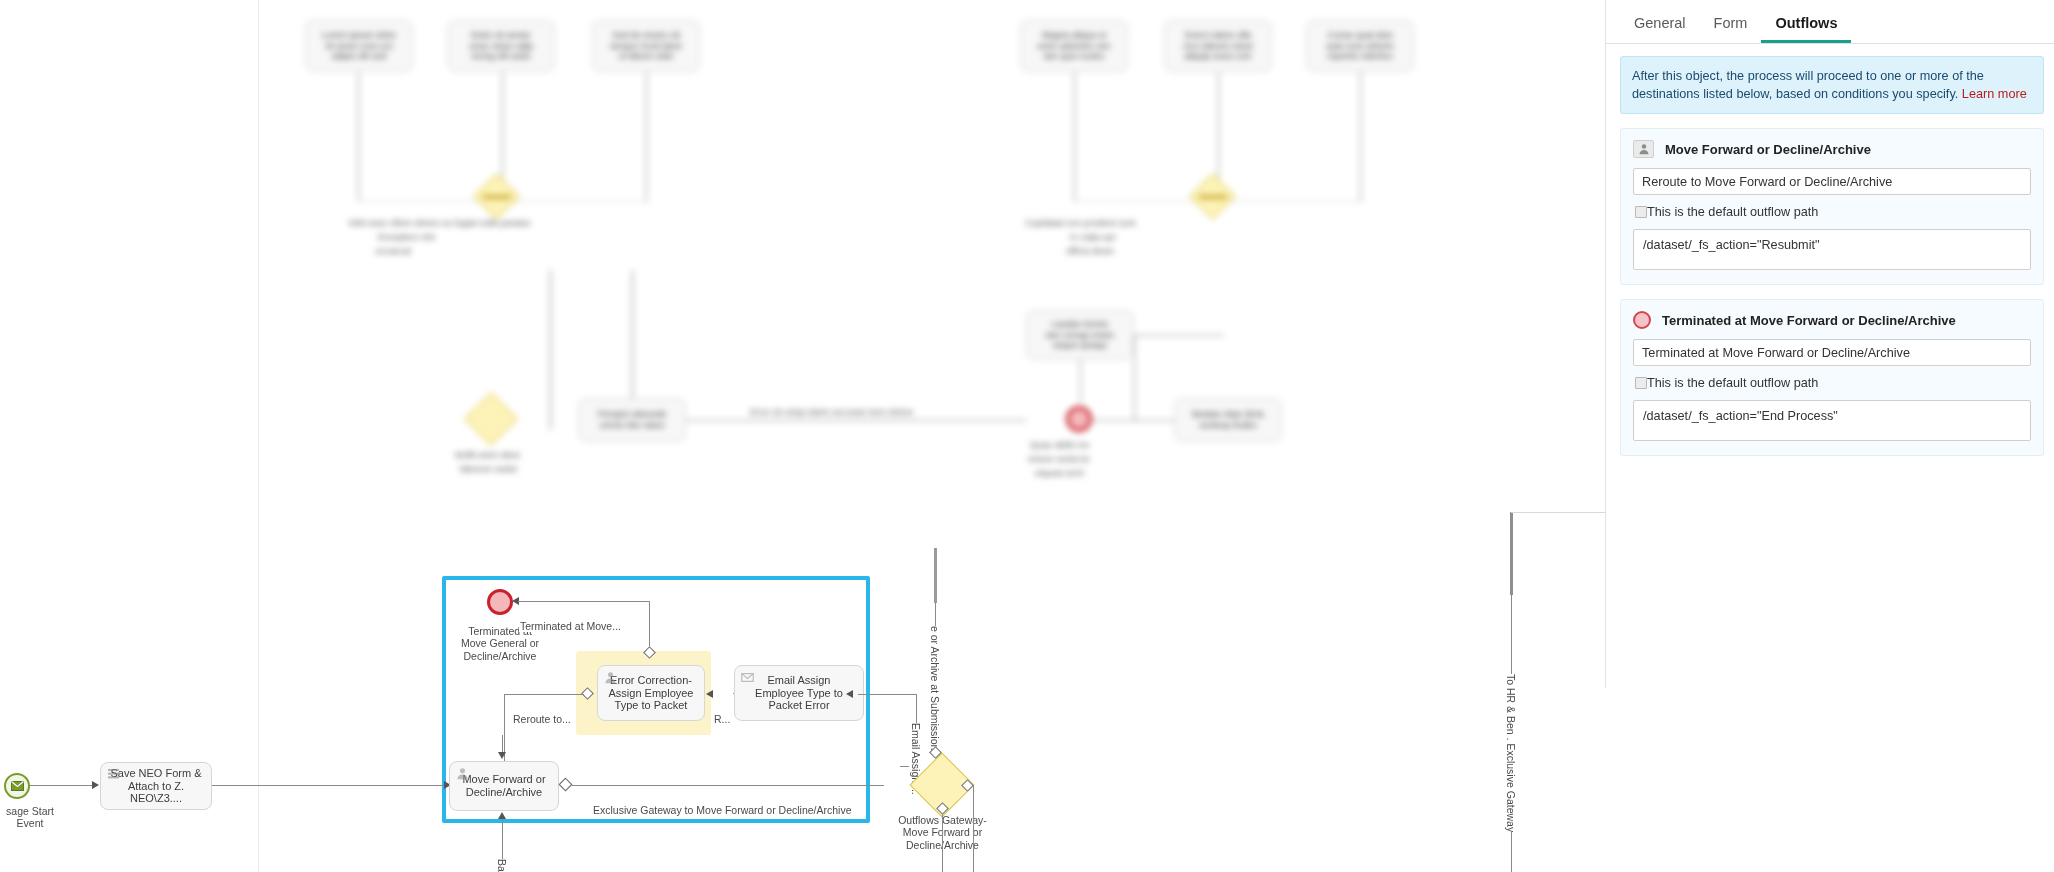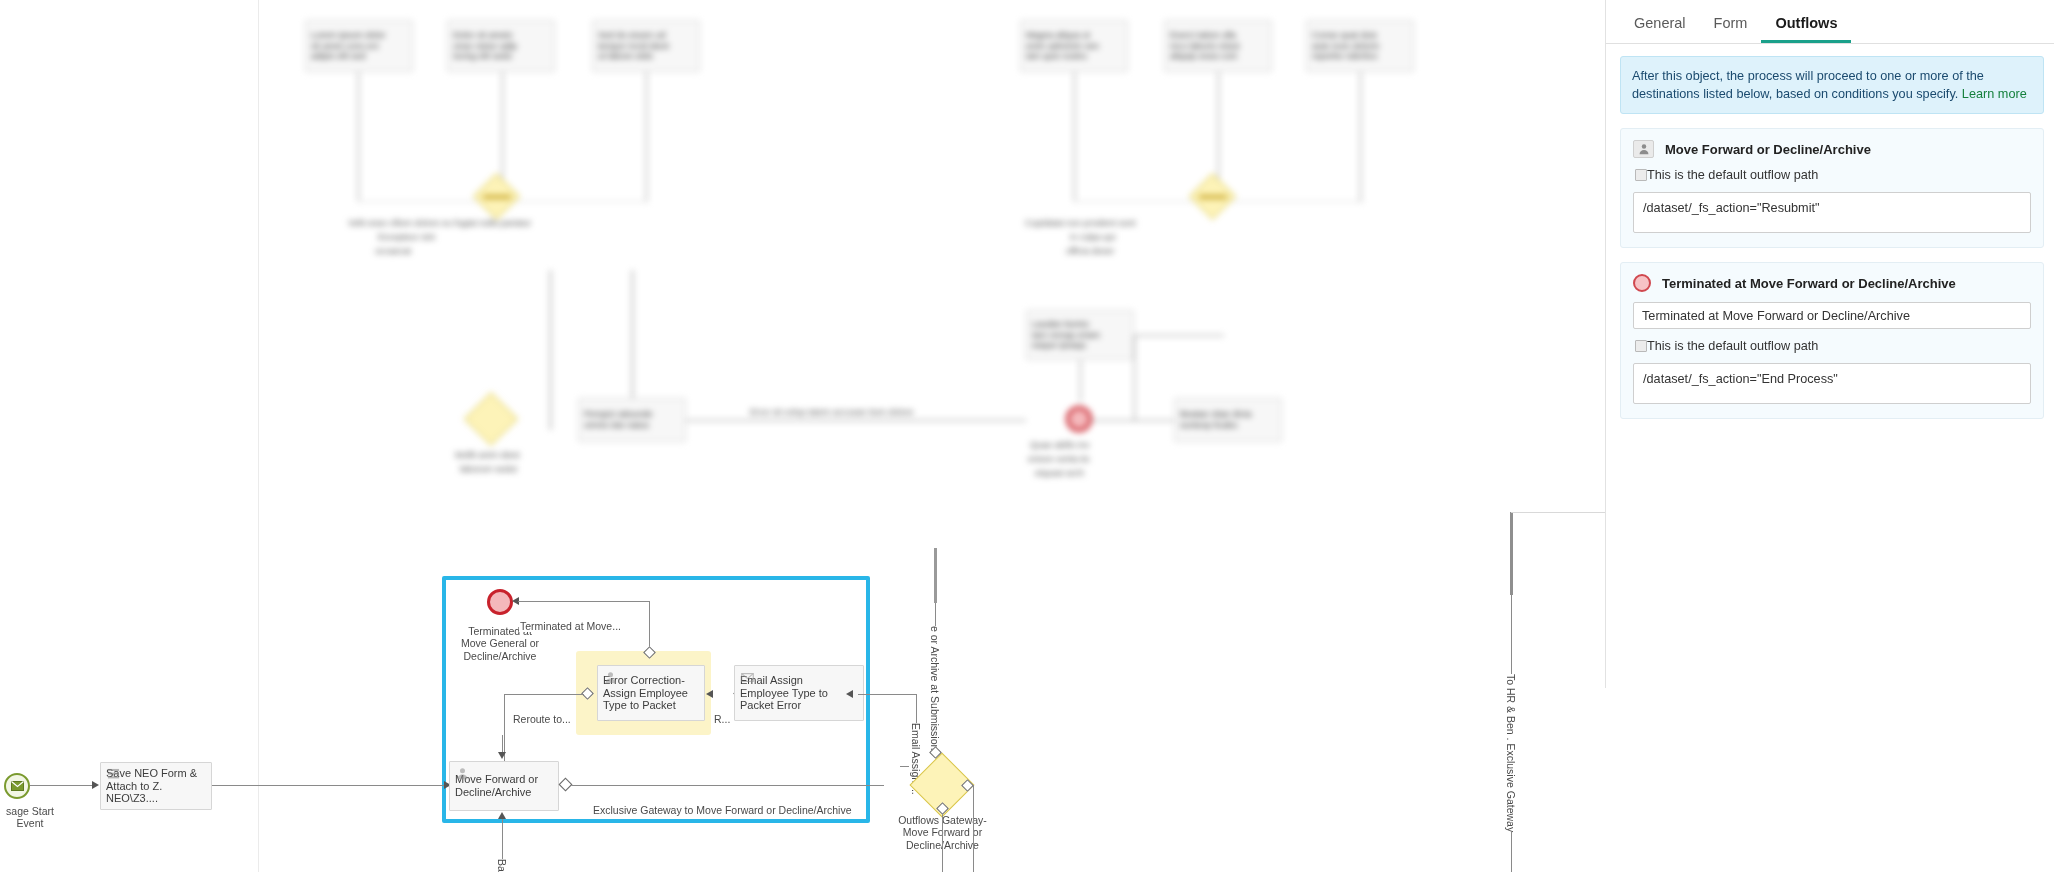--- a/index.html
+++ b/index.html
@@ -23,26 +23,26 @@
     position: absolute; left: 258px; top: 0;
     width: 1px; height: 872px;
     background: #ebebeb;
   }
 
   
   .task {
     position: absolute;
     background: #f7f7f7;
     border: 1px solid #d6d6d6;
-    border-radius: 1px;
+    border-radius: 8px;
     color: #3c3c3c;
     display: flex;
     align-items: center;
     justify-content: center;
-    text-align: left;
+    text-align: center;
     line-height: 1.18;
     padding: 4px 5px;
   }
   .task .tl { width: 100%; display: block; }
   .task-icon {
     position: absolute; left: 6px; top: 5px;
     width: 13px; height: 13px;
     opacity: .55;
   }
   .blur { filter: blur(3.1px); -webkit-filter: blur(3.1px); }
@@ -181,21 +181,21 @@
     background: #def2fb;
     border: 1px solid #bfe4f4;
     border-radius: 3px;
     color: #1a4a6e;
     font-size: 12.7px;
     line-height: 1.42;
     padding: 10px 11px;
     margin-bottom: 14px;
   }
   .info-banner a {
-    color: #15803d;
+    color: #b91c1c;
     text-decoration: none;
   }
 
   .outflow-card {
     background: #f5fbfe;
     border: 1px solid #e3eef4;
     border-radius: 3px;
     padding: 11px 12px 14px 12px;
     margin-bottom: 14px;
   }
@@ -487,20 +487,21 @@
       <div class="outflow-card">
         <div class="outflow-head">
           <span class="oh-icon-task">
             <svg width="12" height="12" viewBox="0 0 14 14" aria-hidden="true">
               <circle cx="7" cy="4.2" r="2.6" fill="#8c8c8c"></circle>
               <path d="M1.8 13.2c0-3 2.3-5 5.2-5s5.2 2 5.2 5z" fill="#8c8c8c"></path>
             </svg>
           </span>
           <span class="oh-title">Move Forward or Decline/Archive</span>
         </div>
+        <input class="field-input" type="text" value="Reroute to Move Forward or Decline/Archive" style="">
         <div class="chk-row">
           <span class="chk-box"></span>
           <span class="chk-label">This is the default outflow path</span>
         </div>
         <div class="cond-area">/dataset/_fs_action="Resubmit"</div>
       </div>
 
       <div class="outflow-card">
         <div class="outflow-head">
           <span class="oh-icon-end"></span>

